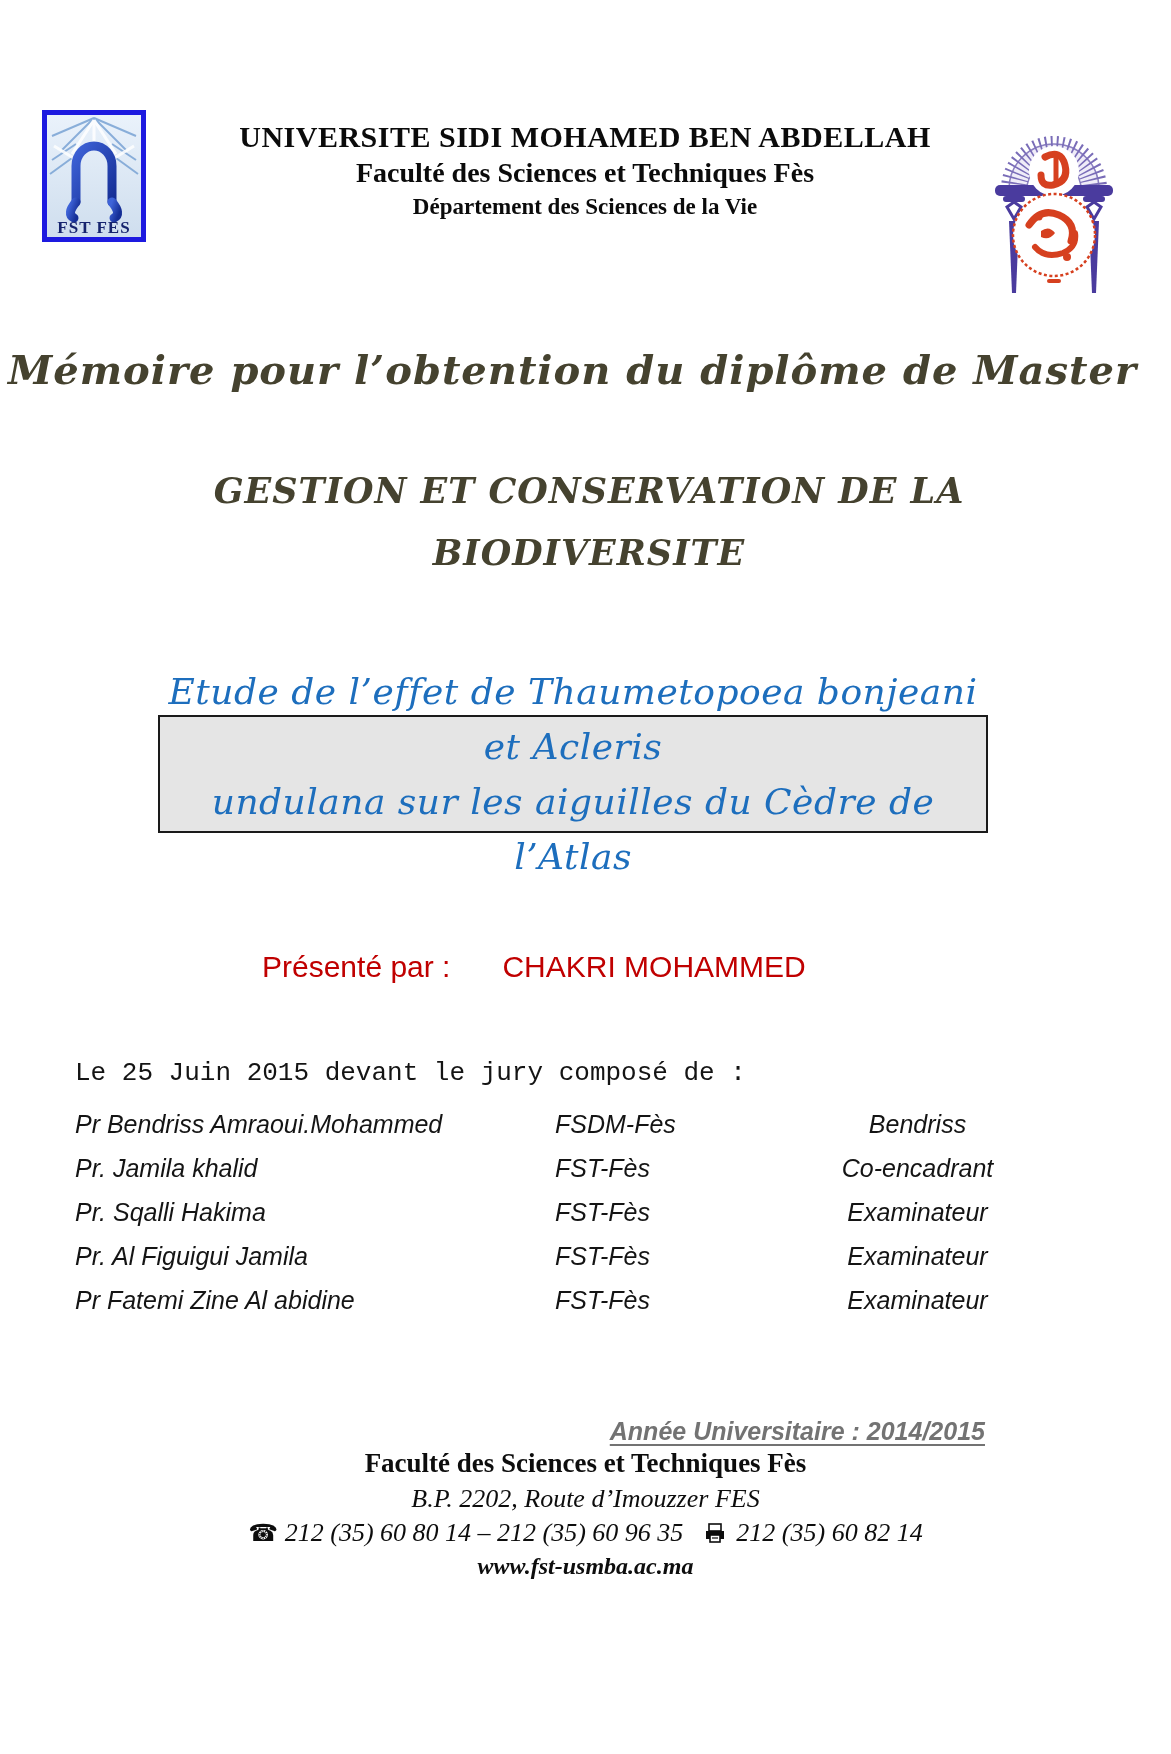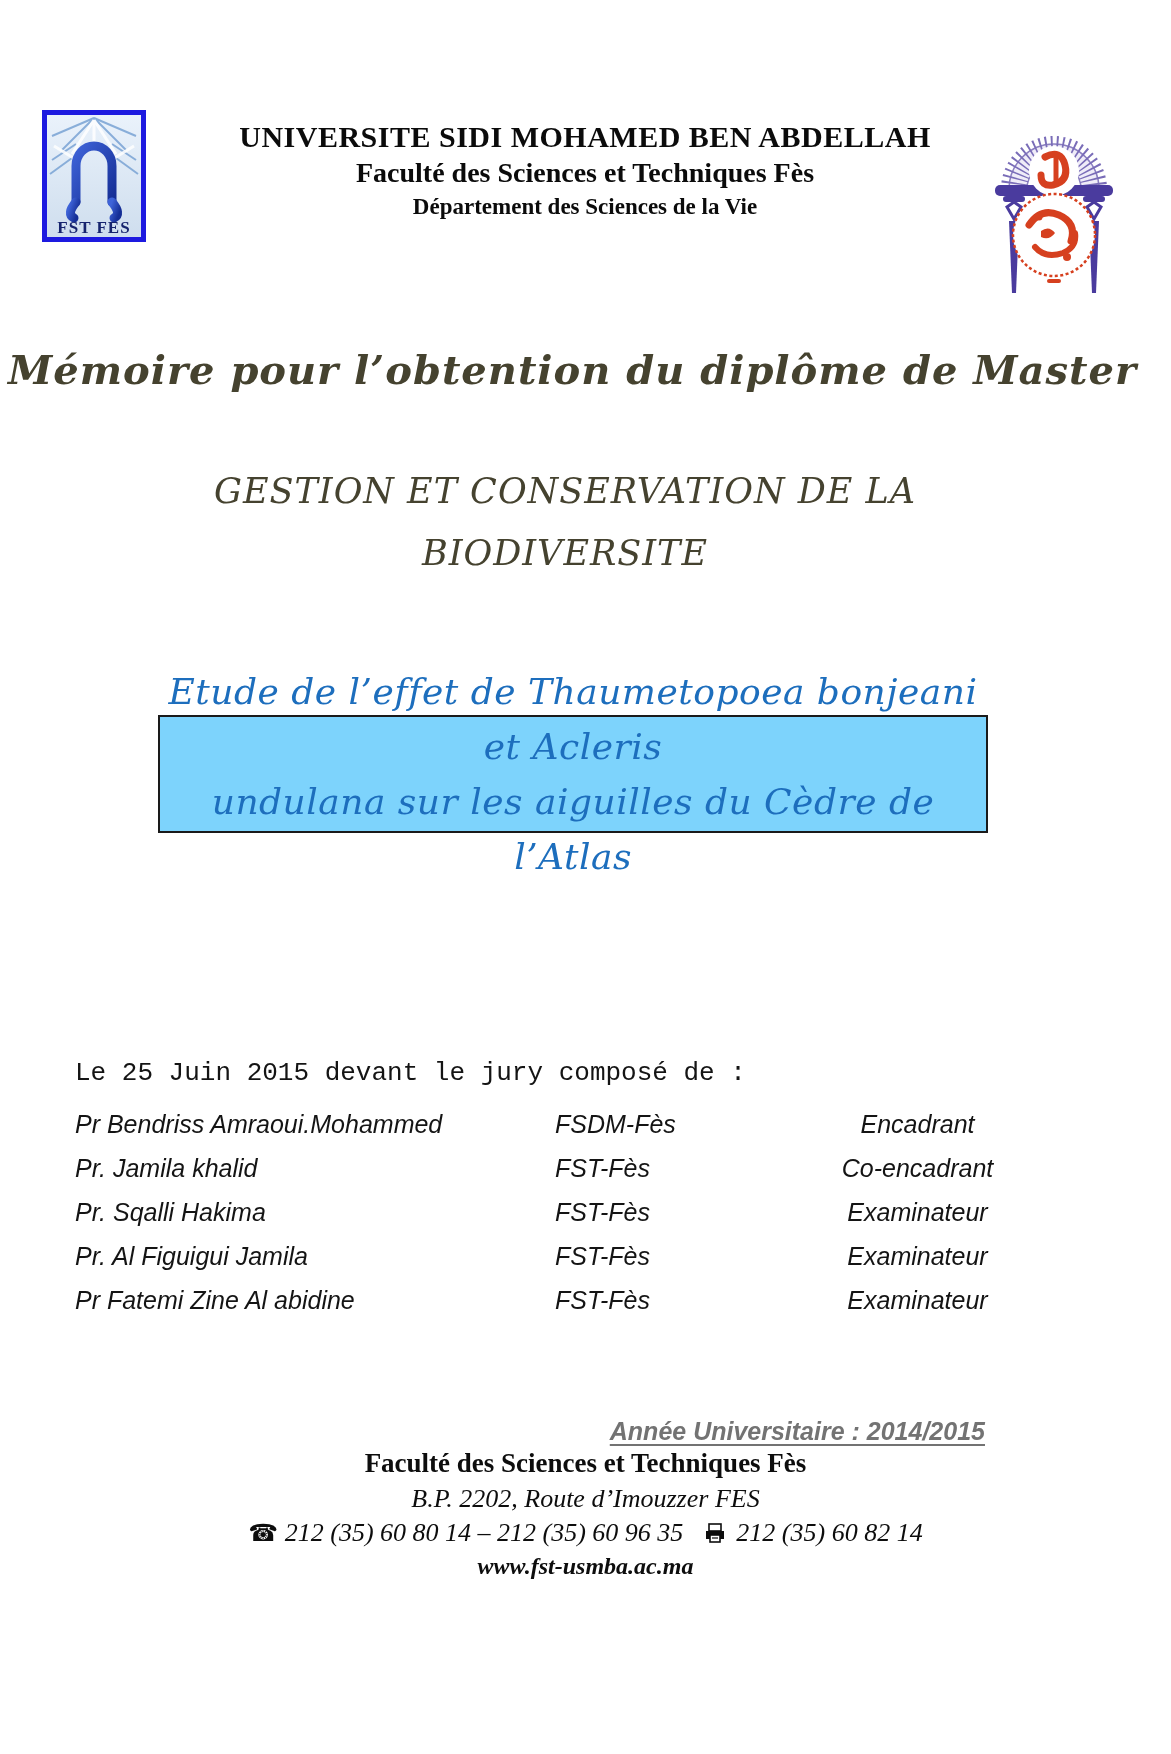--- a/index.html
+++ b/index.html
@@ -19,26 +19,26 @@
   .header-text .l2{font-size:28px; margin-top:3px;}
   .header-text .l3{font-size:23px; margin-top:5px;}
   
   .memoire{
     position:absolute; left:0; top:346px; width:1145px; text-align:center;
     font-family:"DejaVu Serif", serif; font-style:italic; font-weight:bold;
     font-size:40px; color:#45422f; letter-spacing:1px;
   }
   .program{
     position:absolute; left:0; top:460px; width:1130px; text-align:center;
-    font-family:"DejaVu Serif", serif; font-style:italic; font-weight:normal;
-    font-size:35px; color:#45422f; line-height:62px; letter-spacing:1px;
+    font-family:"DejaVu Serif", serif; font-style:italic; font-weight:bold;
+    font-size:35px; color:#45422f; line-height:62px; letter-spacing:1px;padding-left:24px;
   }
   .thesis-box{
     position:absolute; left:158px; top:715px; width:826px; height:114px;
-    border:2px solid #1a1a1a; background:#7dd3fc;
+    border:2px solid #1a1a1a; background:#e5e5e5;
     display:flex; flex-direction:column; justify-content:center;
   }
   .thesis-box .line{
     text-align:center; font-family:"DejaVu Serif", serif; font-style:italic;
     font-size:36px; color:#1d6ebd; line-height:55px; letter-spacing:.5px;
   }
   
   .presente{
     position:absolute; left:262px; top:950px; font-family:"Liberation Sans", sans-serif;
     font-size:30px; color:#c00000; white-space:nowrap;
@@ -157,28 +157,31 @@
   <div class="program">
     <div>GESTION ET CONSERVATION DE LA</div>
     <div>BIODIVERSITE</div>
   </div>
 
   <div class="thesis-box">
     <div class="line">Etude de l’effet de Thaumetopoea bonjeani et Acleris</div>
     <div class="line">undulana sur les aiguilles du Cèdre de l’Atlas</div>
   </div>
 
+  <div class="presente">
+    <span>Présenté par :</span><span class="author">CHAKRI MOHAMMED</span>
+  </div>
 
   <div class="jury-intro">Le 25 Juin 2015 devant le jury composé de :</div>
 
   <div class="jury">
     <div class="jury-row">
       <span class="name">Pr  Bendriss Amraoui.Mohammed</span>
       <span class="aff">FSDM-Fès</span>
-      <span class="role">Encadrant</span>
+      <span class="role">Bendriss</span>
     </div>
     <div class="jury-row">
       <span class="name">Pr. Jamila khalid</span>
       <span class="aff">FST-Fès</span>
       <span class="role">Co-encadrant</span>
     </div>
     <div class="jury-row">
       <span class="name">Pr. Sqalli Hakima</span>
       <span class="aff">FST-Fès</span>
       <span class="role">Examinateur</span>

